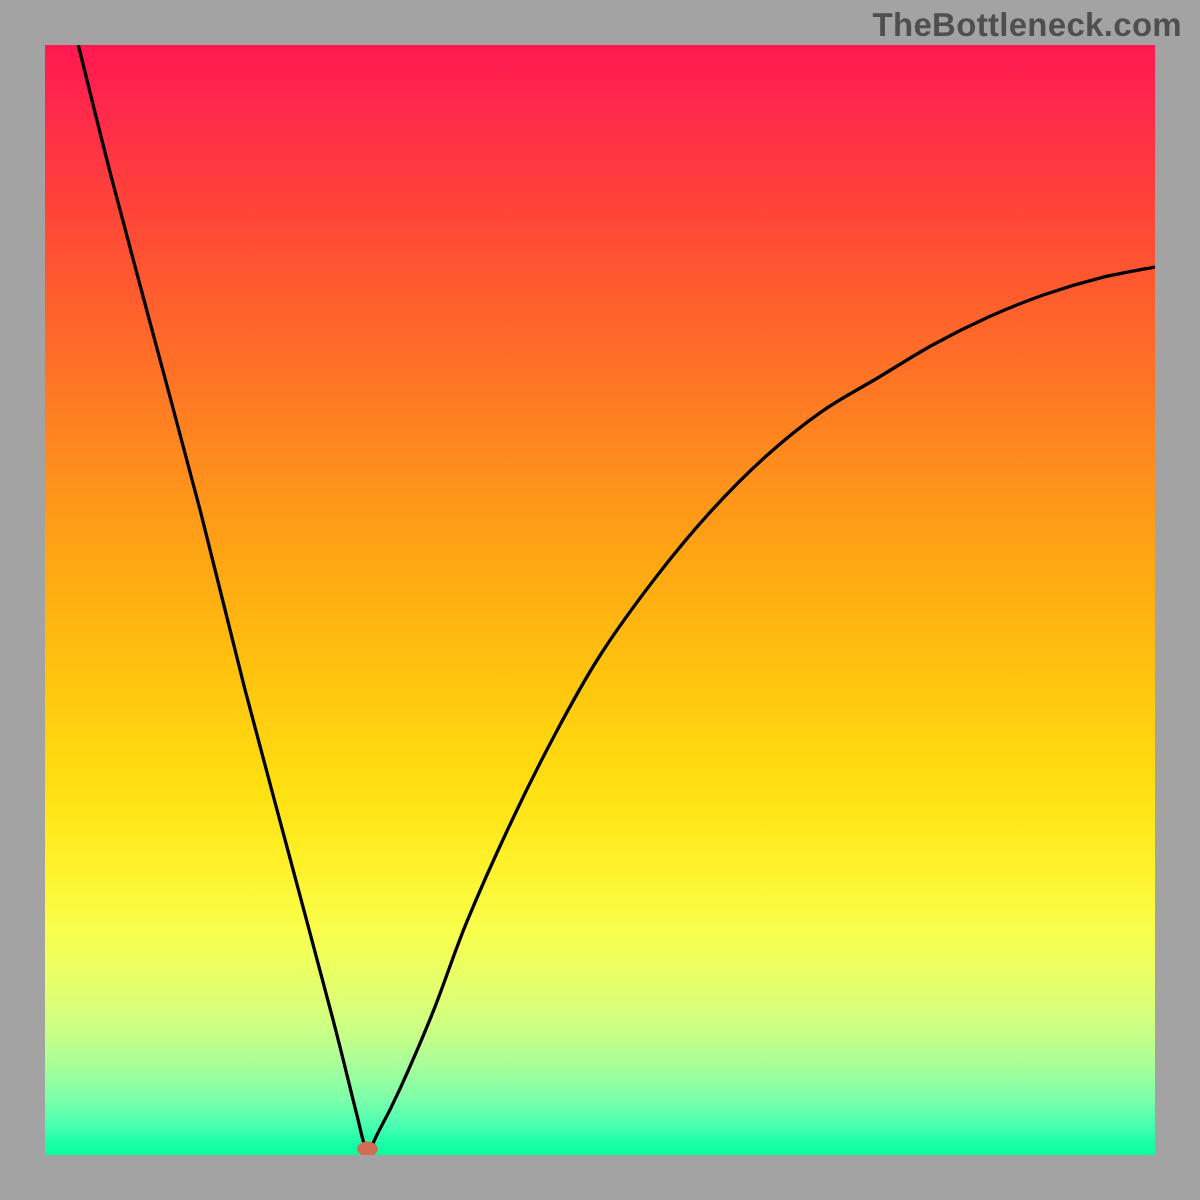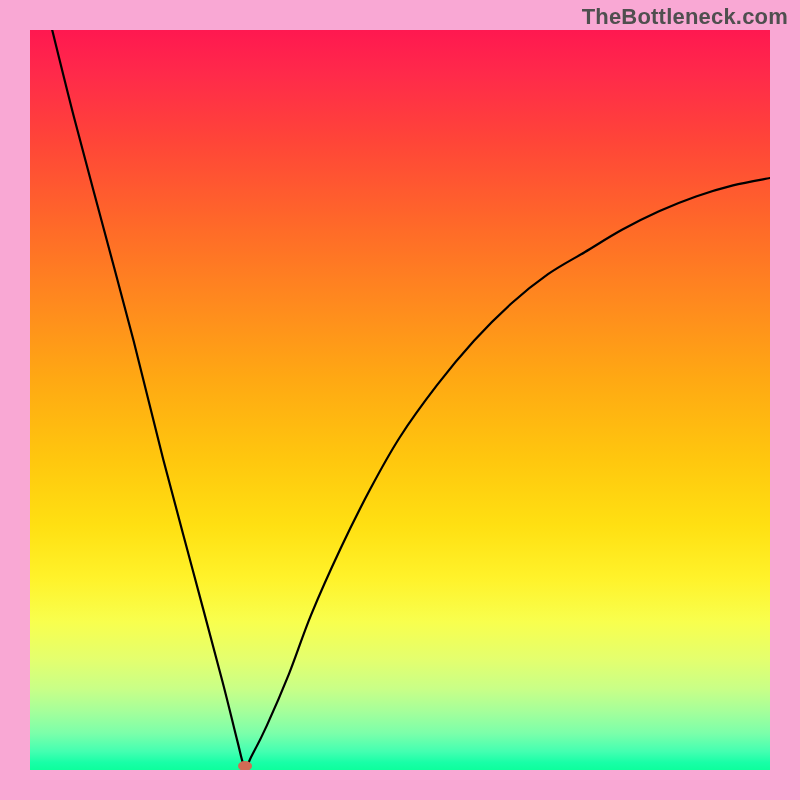--- a/index.html
+++ b/index.html
@@ -7,21 +7,21 @@
     padding: 0;
     width: 800px;
     height: 800px;
     background: #000;
     font-family: Arial, Helvetica, sans-serif;
   }
   .frame {
     position: relative;
     width: 800px;
     height: 800px;
-    background: #f9a8d4;
+    background: #a3a3a3;
   }
   .watermark {
     position: absolute;
     top: 4px;
     right: 12px;
     color: #4f4f4f;
     font-size: 22px;
     font-weight: 600;
     letter-spacing: 0.2px;
     z-index: 10;

